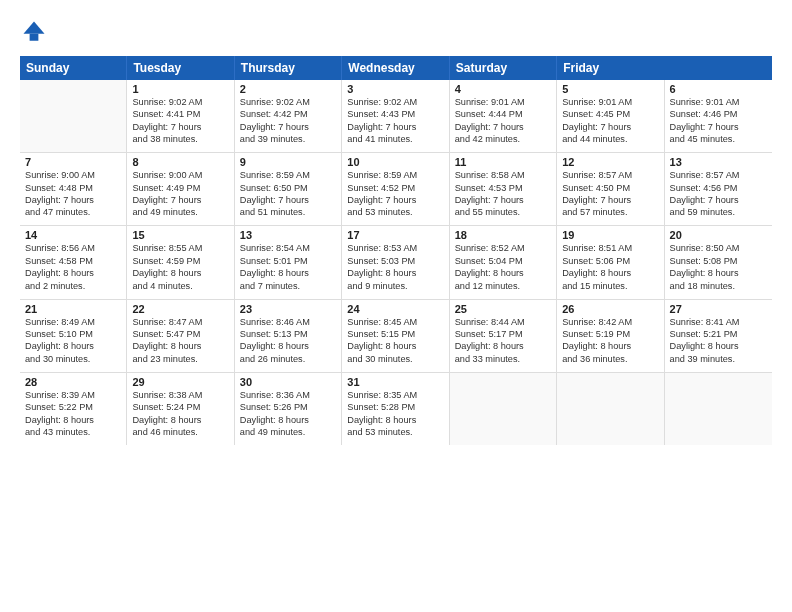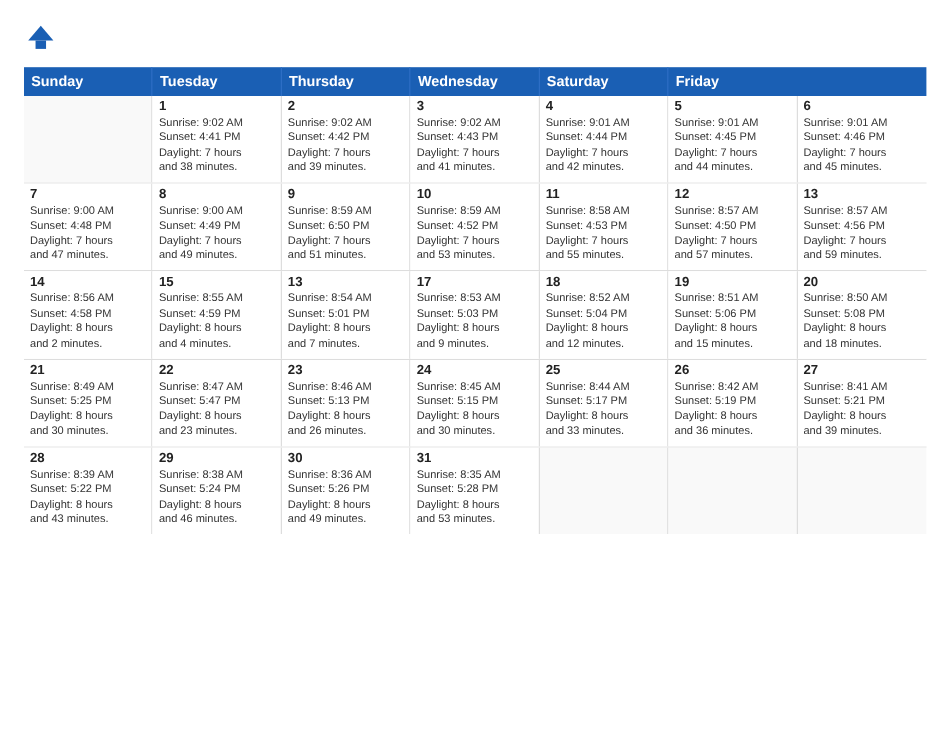--- a/index.html
+++ b/index.html
@@ -287,21 +287,21 @@
             <div class="cell-line">Sunrise: 8:50 AM</div>
             <div class="cell-line">Sunset: 5:08 PM</div>
             <div class="cell-line">Daylight: 8 hours</div>
             <div class="cell-line">and 18 minutes.</div>
           </div>
         </div>
         <div class="cal-row">
           <div class="cal-cell">
             <div class="day-number">21</div>
             <div class="cell-line">Sunrise: 8:49 AM</div>
-            <div class="cell-line">Sunset: 5:25 PM</div>
+            <div class="cell-line">Sunset: 5:10 PM</div>
             <div class="cell-line">Daylight: 8 hours</div>
             <div class="cell-line">and 30 minutes.</div>
           </div>
           <div class="cal-cell">
             <div class="day-number">22</div>
             <div class="cell-line">Sunrise: 8:47 AM</div>
             <div class="cell-line">Sunset: 5:47 PM</div>
             <div class="cell-line">Daylight: 8 hours</div>
             <div class="cell-line">and 23 minutes.</div>
           </div>

